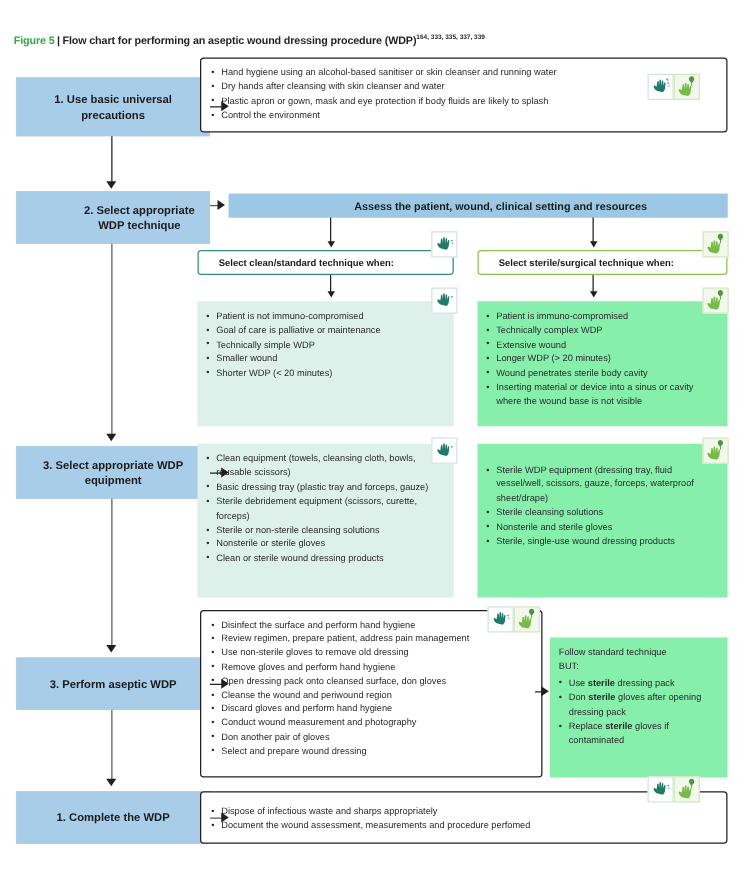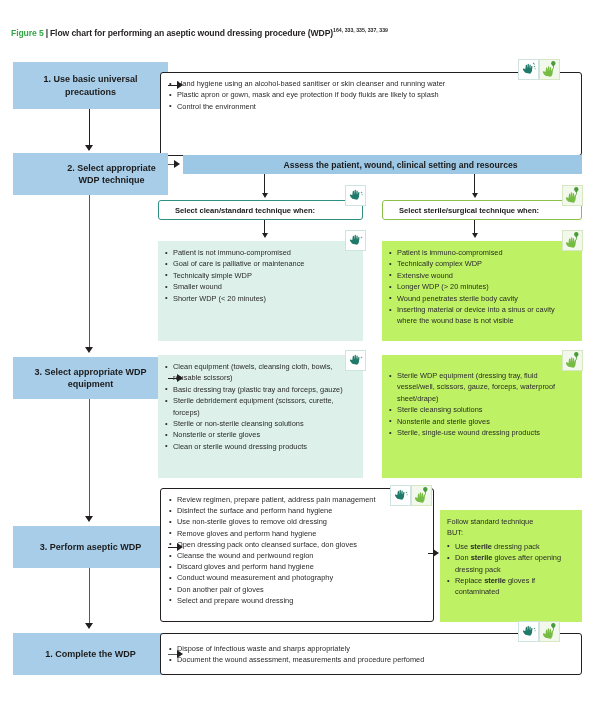--- a/index.html
+++ b/index.html
@@ -60,21 +60,21 @@
     display: flex; align-items: center;
     padding-left: 16px;
     font-size: 7.6px; font-weight: bold;
     color: #1b1b1b;
   }
   .hdr-teal { border: 1.2px solid #2f8f82; }
   .hdr-green { border: 1.2px solid #8cbf4a; }
 
   .tint-box { position: absolute; padding: 6px 7px 6px 7px; }
   .tint-teal  { background: #ddf0ea; }
-  .tint-green { background: #bef264; }
+  .tint-green { background: #86efac; }
 
   
   ul.bl { margin: 0; padding: 0; list-style: none; }
   ul.bl li {
     position: relative;
     padding-left: 8px;
     font-size: 7.4px;
     line-height: 11.4px;
     color: #2a2a2a;
   }
@@ -124,23 +124,24 @@
 <body>
 
 <div id="figure-title">
   <span class="fig-label">Figure 5</span><span class="sep">|</span><span>Flow chart for performing an aseptic wound dressing procedure (WDP)</span><span class="refs">164, 333, 335, 337, 339</span>
 </div>
 
 <div class="step-box" style="left:13px; top:62px; width:155px; height:47px;">
   <span>1. Use basic universal precautions</span>
 </div>
 
-<div class="content-box" style="left:160px; top:72px; width:422px; height:84px;">
+<div class="content-box" style="left:160px; top:46px; width:422px; height:60px;">
   <ul class="bl">
     <li>Hand hygiene using an alcohol-based sanitiser or skin cleanser and running water</li>
+    <li>Dry hands after cleansing with skin cleanser and water</li>
     <li>Plastic apron or gown, mask and eye protection if body fluids are likely to splash</li>
     <li>Control the environment</li>
   </ul>
 </div>
 
 <div class="icon-pair" style="left:518px; top:59px;">
   <span class="icon-tile teal">
     <svg viewBox="0 0 24 24">
         <g fill="#1f7a6a">
       <path d="M8 16c-1.6-1.3-2.6-2.6-3-3.9-.3-1 .5-1.8 1.3-1.3l1.6 1 .7-5.1c.1-.9 1.4-.9 1.5 0l.3 4.2.5-5.6c.1-.9 1.4-.9 1.5 0l.3 5.5.6-4.6c.1-.9 1.4-.8 1.4.1l.1 4.7.8-3c.2-.9 1.5-.6 1.4.3l-.6 5.1c-.2 1.6-1 3-2.3 4z"></path>
@@ -315,22 +316,22 @@
 
 <div class="vline" style="left:89px; top:399px; height:119px;"></div>
 <div class="arrow-down" style="left:85px; top:516px;"></div>
 
 <div class="step-box" style="left:13px; top:526px; width:155px; height:42px;">
   <span>3. Perform aseptic WDP</span>
 </div>
 
 <div class="content-box" style="left:160px; top:488px; width:274px; height:134px;">
   <ul class="bl tight">
+    <li>Disinfect the surface and perform hand hygiene</li>
     <li>Review regimen, prepare  patient, address pain management</li>
-    <li>Disinfect the surface and perform hand hygiene</li>
     <li>Use non-sterile gloves to remove old dressing</li>
     <li>Remove gloves and perform hand hygiene</li>
     <li>Open dressing pack onto cleansed surface, don gloves</li>
     <li>Cleanse the wound and periwound region</li>
     <li>Discard gloves and perform hand hygiene</li>
     <li>Conduct wound measurement and photography</li>
     <li>Don another pair of gloves</li>
     <li>Select and prepare wound dressing</li>
   </ul>
 </div>

